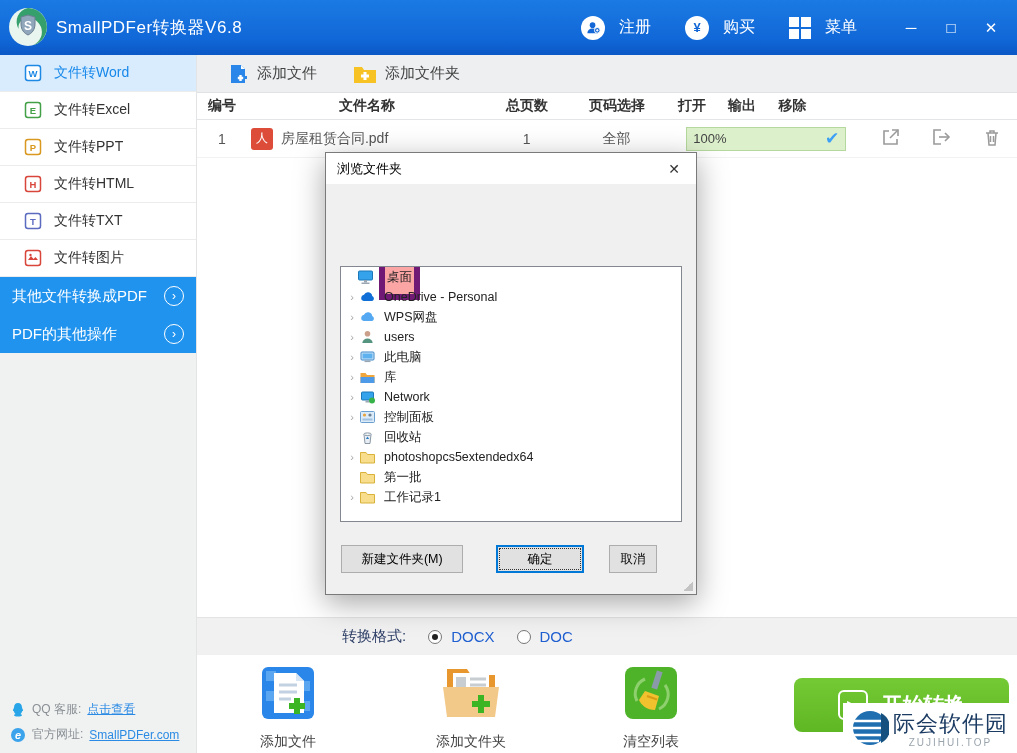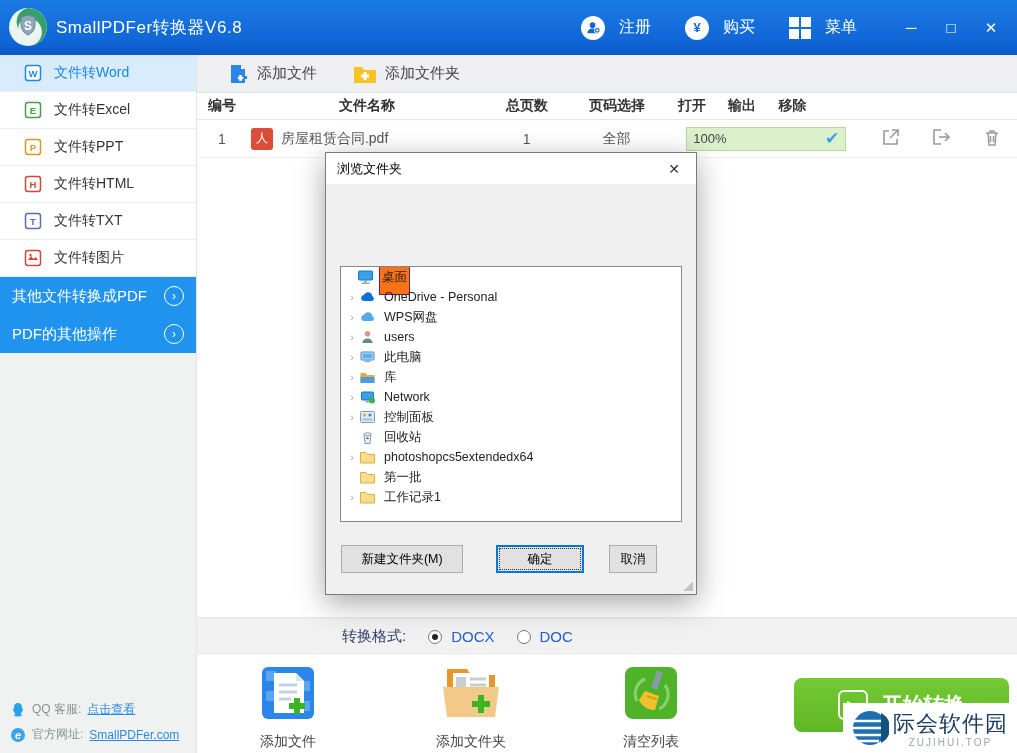--- a/index.html
+++ b/index.html
@@ -67,21 +67,21 @@
   
   .dialog { position:absolute; left:325px; top:152px; width:372px; height:443px; background:#f0f0f0;
     border:1px solid #7a7a7a; box-shadow:0 8px 28px rgba(0,0,0,0.35); z-index:20; }
   .dlg-title { height:31px; background:#fff; display:flex; align-items:center; padding-left:11px; font-size:13px; color:#000; }
   .dlg-close { margin-left:auto; width:44px; height:31px; display:flex; align-items:center; justify-content:center; font-size:14px; color:#333; cursor:pointer; }
   .tree-box { position:absolute; left:14px; top:113px; width:342px; height:256px; background:#fff; border:1px solid #828790; overflow:hidden; }
   .tree-row { height:20px; display:flex; align-items:center; font-size:12.5px; color:#222; cursor:pointer; white-space:nowrap; }
   .tree-exp { width:14px; text-align:center; color:#a8a8a8; font-size:11px; flex:0 0 14px; }
   .tree-ico { width:17px; height:16px; margin-right:5px; flex:0 0 17px; }
   .tree-lbl { padding:1px 3px; }
-  .tree-row.selected .tree-lbl { background:#f97316; border:1px solid #701a75; padding:8px 2px; }
+  .tree-row.selected .tree-lbl { background:#fca5a5; border:6px solid #701a75; padding:8px 2px; }
   .dlg-btn { position:absolute; height:28px; background:#e1e1e1; border:1px solid #adadad; font-size:12.5px; color:#000;
     display:flex; align-items:center; justify-content:center; cursor:pointer; font-family:inherit; }
   .dlg-btn.default { border:2px solid #0078d7; outline:1px dotted #333; outline-offset:-4px; }
   .grip { position:absolute; right:3px; bottom:3px; width:10px; height:10px;
     background:linear-gradient(135deg,transparent 50%,#b8b8b8 50%); clip-path:polygon(100% 0,100% 100%,0 100%); opacity:.8; }
 
   
   .watermark { position:absolute; right:0; bottom:0; width:174px; height:50px; background:#fff; z-index:50;
     display:flex; align-items:center; padding-left:8px; }
   .wm-text { margin-left:4px; }

